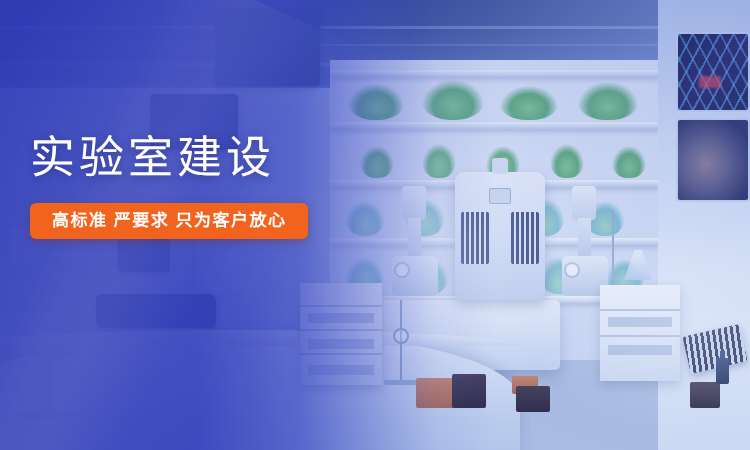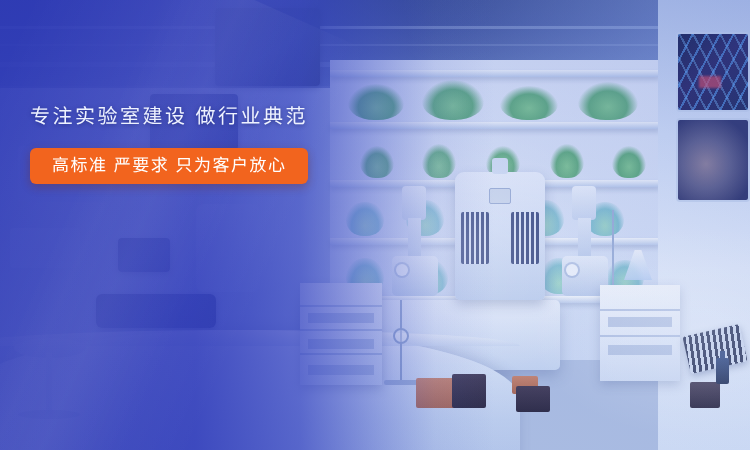--- a/index.html
+++ b/index.html
@@ -257,21 +257,21 @@
     white-space:nowrap;
   }
 
   .cta{
     display:inline-block;
     margin-top:20px;
     padding:7px 22px 8px;
     background:#f2641e;
     color:#ffffff;
     font-size:17px;
-    font-weight:400;
+    font-weight:700;
     letter-spacing:1.5px;
     border:0;border-radius:6px;
     white-space:nowrap;
     box-shadow:0 3px 10px rgba(120,40,10,.32);
     cursor:pointer;
     font-family:inherit;
     line-height:1.25;
   }
 </style>
 </head>
@@ -398,20 +398,20 @@
 
     <div class="haze"></div>
     <div class="cast"></div>
   </div>
 
   <div class="overlay"></div>
   <div class="streak"></div>
   <div class="streak2"></div>
 
   <div class="copy">
-    <div class="subtitle">专注实验室建设 做行业典范</div>
-
+
+    <div class="headline1">实验室建设</div>
 
 
     <button class="cta">高标准 严要求 只为客户放心</button>
   </div>
 
 </div>
 
 </body></html>

